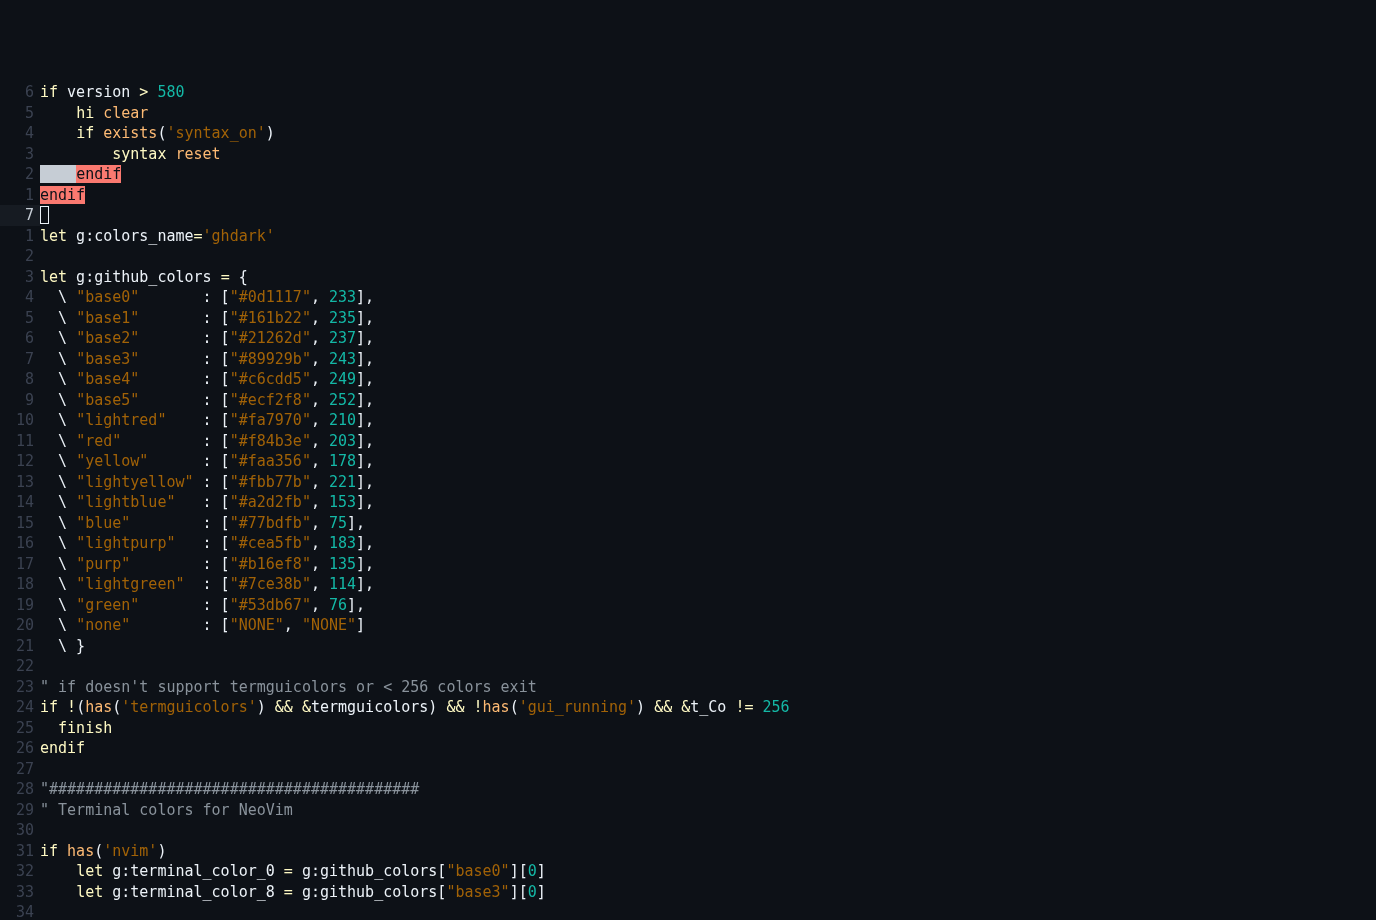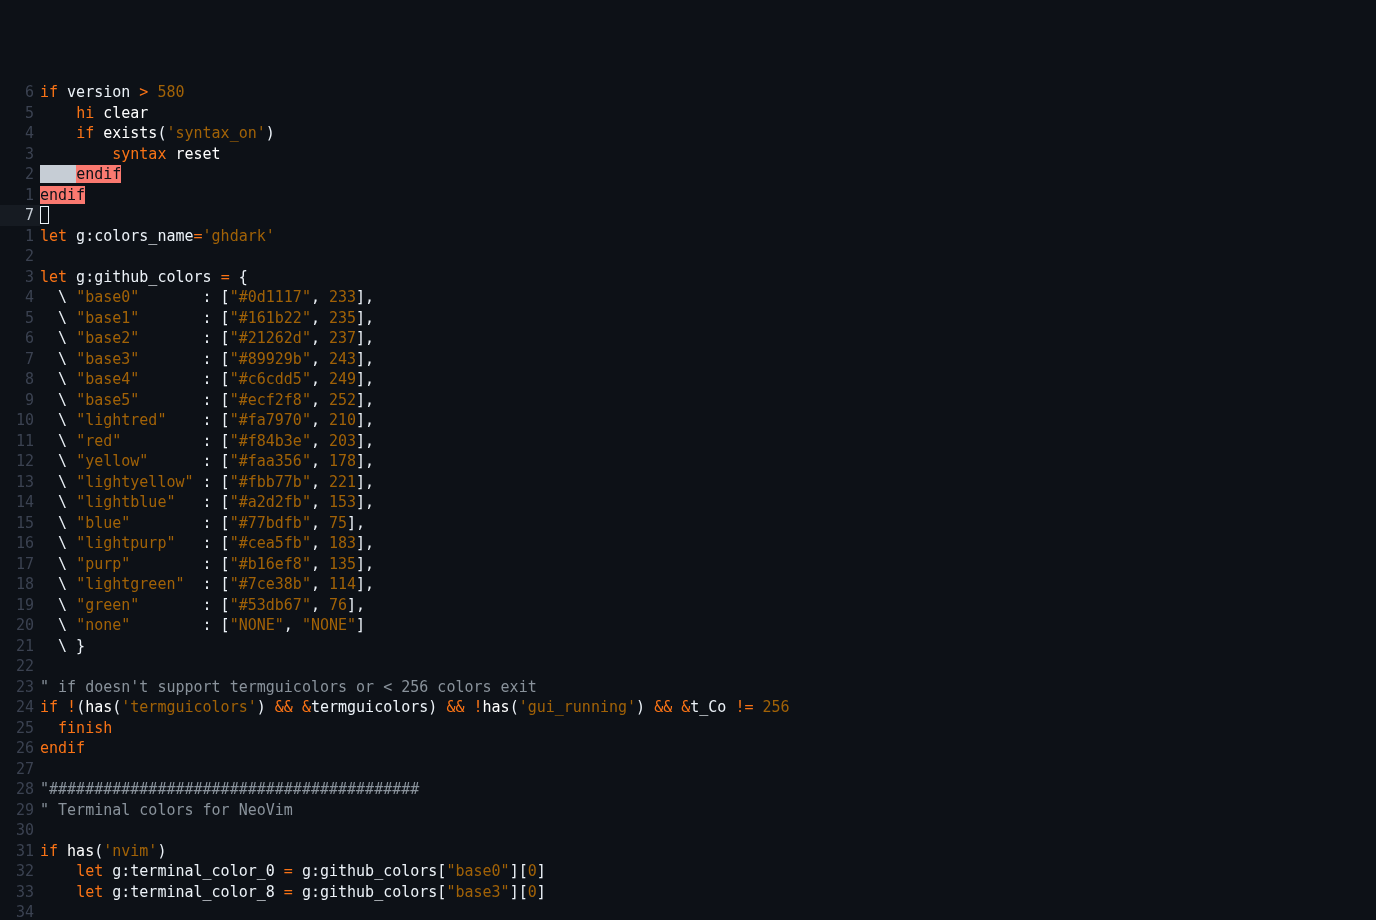--- a/index.html
+++ b/index.html
@@ -3,24 +3,24 @@
 <meta charset="utf-8">
 <style>
   html,body{margin:0;padding:0;background:#0d1117;color:#c6cdd5;height:100%;width:100%}
   body{font-family:"DejaVu Sans Mono","Menlo","Consolas",monospace;font-size:15px;line-height:20.5px;white-space:pre}
   .editor{display:flex;flex-direction:column;padding-top:0}
   .row{display:flex;flex-direction:row;height:20.5px}
   .gut{width:34px;min-width:34px;text-align:right;color:#3b4251;padding-right:6px;user-select:none}
   .gut.cur{background:#161b22;color:#c6cdd5}
   .code{flex:1}
   
-  .kw{color:#f97316}      
-  .id{color:#ffffff}      
+  .kw{color:#fef9c3}      
+  .id{color:#fdba74}      
   .str{color:#a16207}     
-  .num{color:#a16207}     
+  .num{color:#14b8a6}     
   .cm{color:#89929b}      
   .fg{color:#ecf2f8}      
   .endkw{color:#0d1117;background:#fa7970}
   .selbg{background:#c6cdd5}
   .cursor{display:inline-block;width:9px;height:18px;border:1px solid #ecf2f8;box-sizing:border-box;vertical-align:baseline;margin-top:1px}
 </style>
 </head>
 <body>
 
 

